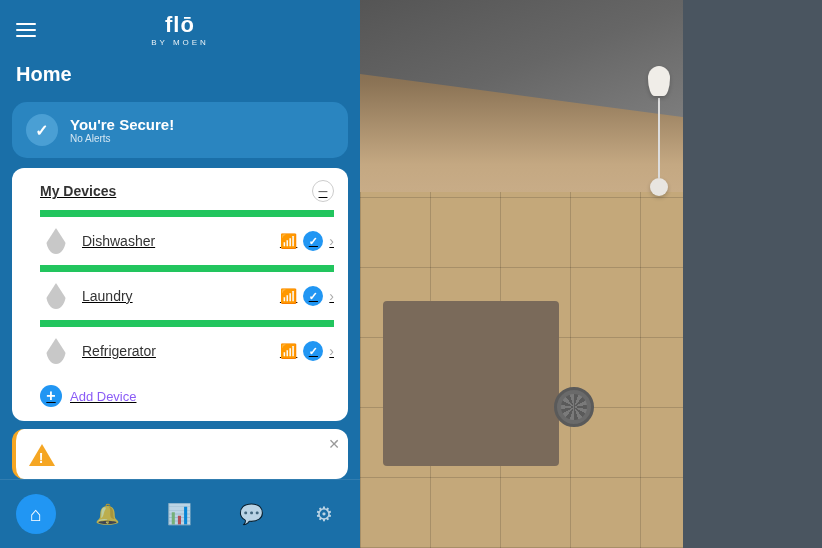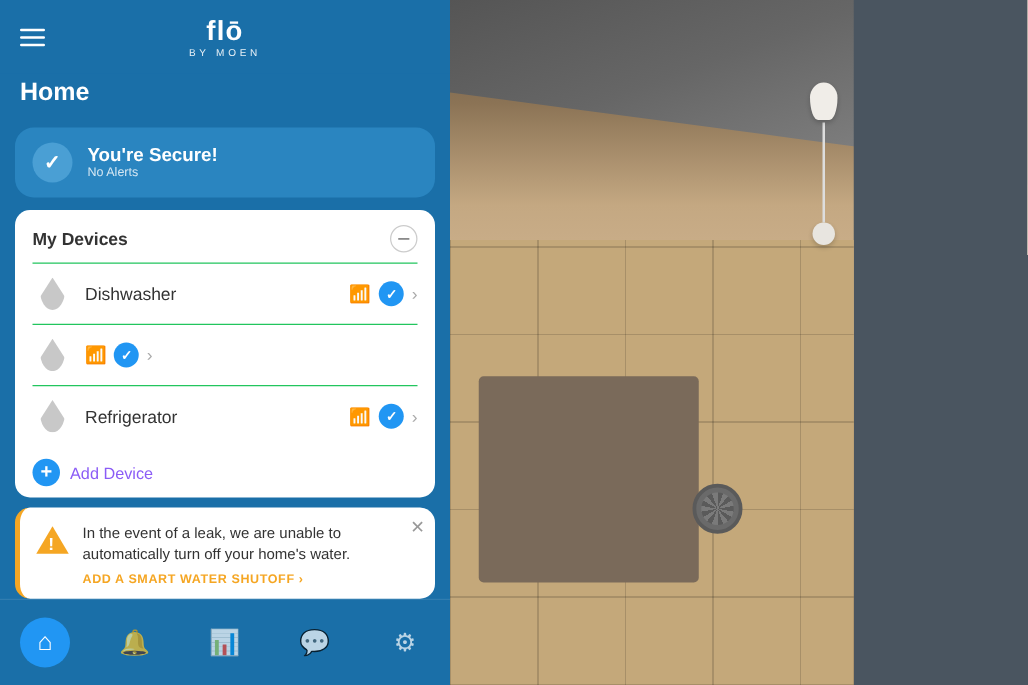--- a/index.html
+++ b/index.html
@@ -114,21 +114,22 @@
       margin: 0 12px;
       background: white;
       border-radius: 12px;
       overflow: hidden;
       flex: 1;
       max-height: 340px;
     }
 
     
     .devices-section {
-      padding: 12px 14px 6px 14px;
+      padding: 12px 14px 6px 28px;
+      text-decoration: underline;
     }
     .devices-header {
       display: flex;
       justify-content: space-between;
       align-items: center;
       margin-bottom: 8px;
     }
     .devices-title {
       font-size: 14px;
       font-weight: 600;
@@ -146,21 +147,21 @@
       color: #666;
       font-size: 16px;
       line-height: 1;
     }
 
     
     .device-item {
       display: flex;
       align-items: center;
       padding: 8px 0;
-      border-top: 1px solid #22c55e;
+      border-top: 7px solid #22c55e;
       cursor: pointer;
     }
     .device-icon {
       width: 32px;
       height: 32px;
       margin-right: 10px;
       display: flex;
       align-items: center;
       justify-content: center;
     }
@@ -480,20 +481,21 @@
           <span class="wifi-icon">📶</span>
           <div class="check-badge">✓</div>
         </div>
         <span class="chevron-right">›</span>
       </div>
 
       <div class="device-item">
         <div class="device-icon">
           <div class="water-drop"></div>
         </div>
+        <span class="device-name">Laundry</span>
         <div class="device-status-icons">
           <span class="wifi-icon">📶</span>
           <div class="check-badge">✓</div>
         </div>
         <span class="chevron-right">›</span>
       </div>
 
       <div class="device-item">
         <div class="device-icon">
           <div class="water-drop"></div>
@@ -514,24 +516,20 @@
     </div>
   </div>
 
   <div class="alert-card">
     <div class="alert-inner">
       <div class="alert-triangle">
         <svg viewBox="0 0 28 28" fill="none">
           <polygon points="14,3 27,25 1,25" fill="#f5a623"></polygon>
           <text x="13" y="22" text-anchor="middle" fill="white" font-size="14" font-weight="bold">!</text>
         </svg>
-      </div>
-      <div class="alert-content">
-        <div class="alert-text">In the event of a leak, we are unable to automatically turn off your home's water.</div>
-        <div class="alert-link">ADD A SMART WATER SHUTOFF ›</div>
       </div>
     </div>
     <div class="alert-close">✕</div>
   </div>
 
   <div class="bottom-nav">
     <div class="nav-item active">
       <div class="nav-icon-wrap">
         <span class="nav-icon">⌂</span>
       </div>

